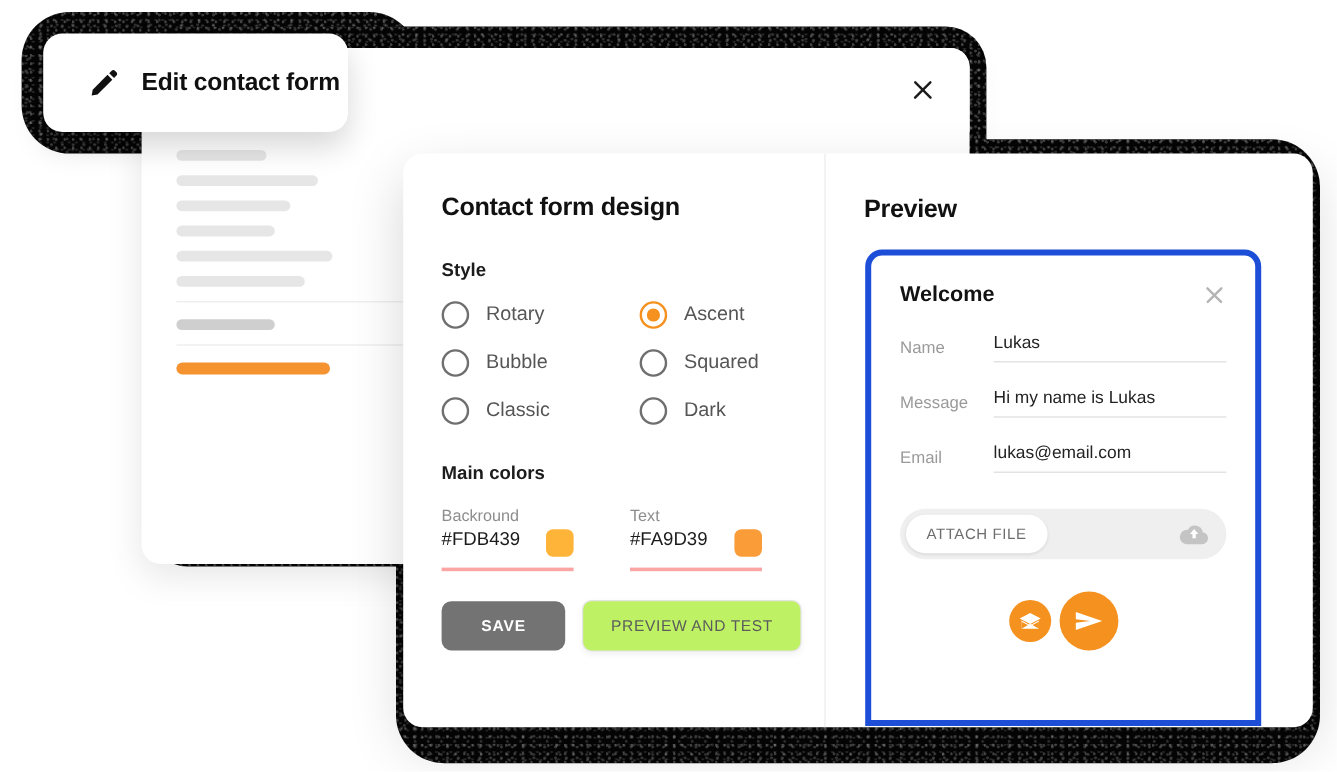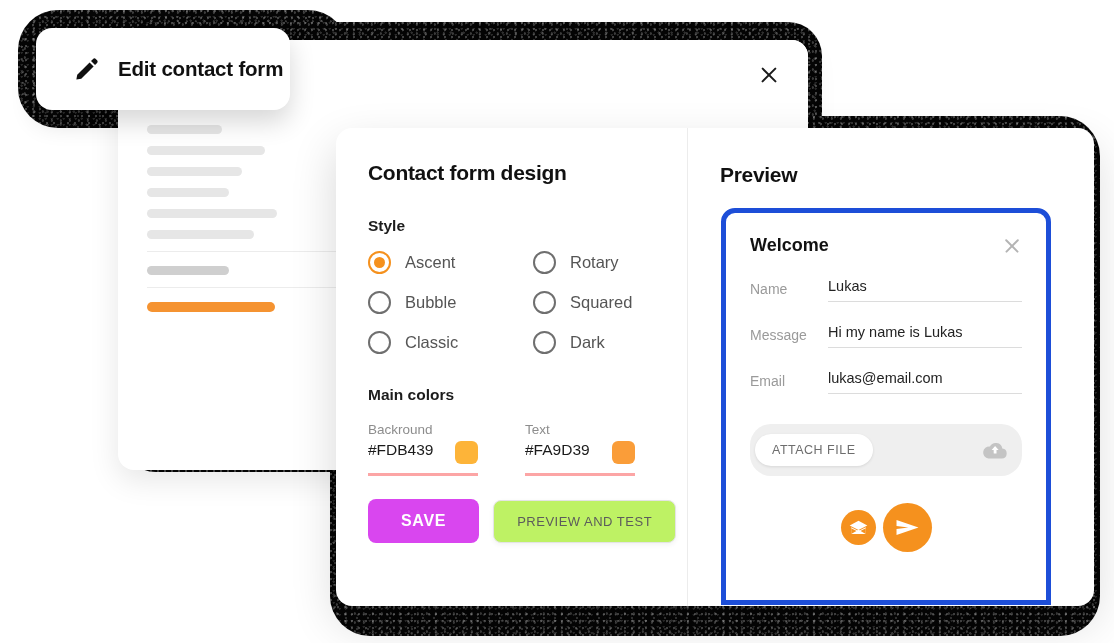--- a/index.html
+++ b/index.html
@@ -70,41 +70,41 @@
   .color-row{margin-top:18px;display:flex;}
   .color-field{width:110px;margin-right:47px;}
   .cf-label{font-size:13.5px;color:#8d8d8d;margin-bottom:4px;}
   .cf-line{display:flex;justify-content:space-between;
     border-bottom:3px solid #fca5a5;padding-bottom:9px;}
   .cf-val{font-size:15.5px;color:#1b1b1b;font-weight:400;}
   .swatch{width:23px;height:23px;border-radius:6px;flex:0 0 auto;}
 
   
   .btn-row{position:absolute;left:32px;bottom:63px;display:flex;align-items:center;}
-  .btn-save{background:#d946ef;color:#fff;font-size:16px;font-weight:700;letter-spacing:.7px;
+  .btn-save{background:#737373;color:#fff;font-size:13px;font-weight:700;letter-spacing:.7px;
     border:none;border-radius:8px;padding:13px 33px;cursor:pointer;font-family:inherit;}
   .btn-prev{background:#bef264;color:#5c5c5c;font-size:13px;font-weight:400;letter-spacing:.5px;
     border:1px solid #e4e4e4;border-radius:8px;padding:13px 23px;margin-left:14px;cursor:pointer;
     font-family:inherit;box-shadow:0 2px 5px rgba(0,0,0,.05);}
 
   
   .pv-title{font-size:21px;font-weight:700;color:#111;letter-spacing:-.3px;}
   .widget{position:absolute;left:33px;top:80px;width:330px;height:397px;
     border:5px solid #1d4ed8;border-radius:14px 14px 0 0;box-sizing:border-box;background:#fff;
     padding:22px 24px 0 24px;}
   .w-head{display:flex;align-items:center;justify-content:space-between;}
   .w-title{font-size:18px;font-weight:700;color:#121212;}
   .w-close{width:20px;height:20px;position:relative;cursor:pointer;}
   .w-close:before,.w-close:after{content:"";position:absolute;left:1px;top:9px;width:18px;height:1.6px;background:#b4b4b4;border-radius:2px;}
   .w-close:before{transform:rotate(45deg);}
   .w-close:after{transform:rotate(-45deg);}
   .w-field{display:flex;align-items:flex-end;margin-top:22px;}
   .w-lab{width:78px;font-size:14px;color:#9a9a9a;padding-bottom:5px;flex:0 0 auto;}
   .w-inp{flex:1;font-size:14.5px;color:#232323;border-bottom:1px solid #dcdcdc;padding-bottom:7px;}
-  .attach{margin-top:30px;height:52px;background:#efefef;border-radius:21px;display:flex;
+  .attach{margin-top:30px;height:42px;background:#efefef;border-radius:21px;display:flex;
     align-items:center;justify-content:space-between;padding:0 14px 0 5px;box-sizing:border-box;}
   .attach-btn{background:#fff;border-radius:18px;font-size:12.5px;color:#6d6d6d;letter-spacing:.5px;
     padding:9px 17px;box-shadow:0 1px 3px rgba(0,0,0,.10);cursor:pointer;}
   .w-actions{margin-top:27px;display:flex;align-items:center;justify-content:center;}
   .circ{background:#F5911E;border-radius:50%;display:flex;align-items:center;justify-content:center;cursor:pointer;}
   .circ.sm{width:35px;height:35px;margin-right:7px;}
   .circ.lg{width:49px;height:49px;}
 </style>
 </head>
 <body>
@@ -149,26 +149,26 @@
   </div>
 
   <div class="card main-card">
 
     <div class="left-col">
       <div class="h1">Contact form design</div>
       <div class="h2">Style</div>
 
       <div class="radio-grid">
         <div class="radio-row">
+          <span class="rdot"></span>
+          <span class="rlabel">Rotary</span>
+        </div>
+        <div class="radio-row">
           <span class="rdot sel"></span>
           <span class="rlabel">Ascent</span>
-        </div>
-        <div class="radio-row">
-          <span class="rdot"></span>
-          <span class="rlabel">Rotary</span>
         </div>
         <div class="radio-row">
           <span class="rdot"></span>
           <span class="rlabel">Bubble</span>
         </div>
         <div class="radio-row">
           <span class="rdot"></span>
           <span class="rlabel">Squared</span>
         </div>
         <div class="radio-row">

